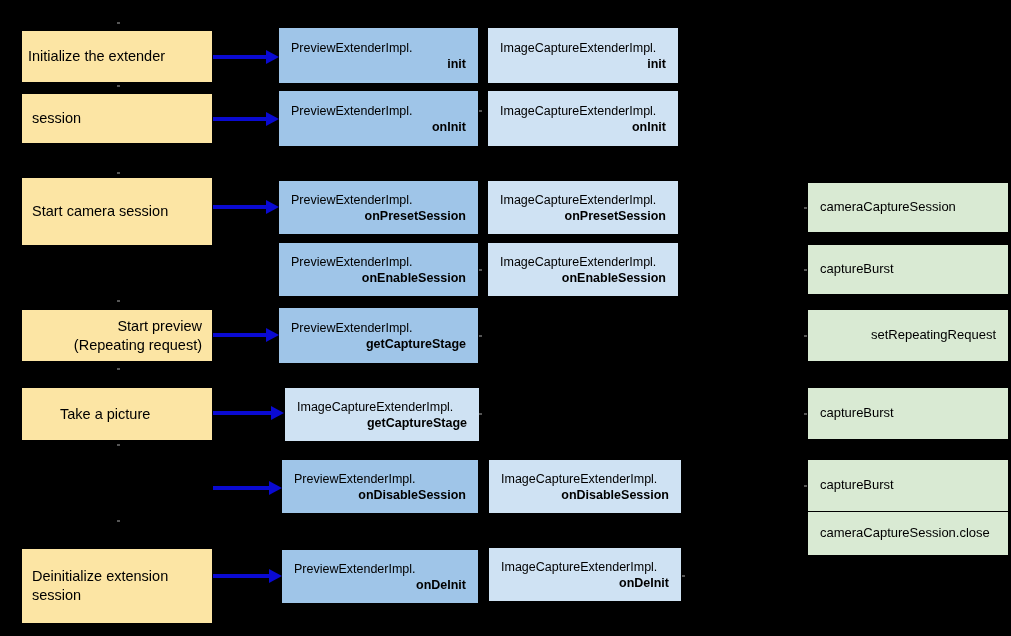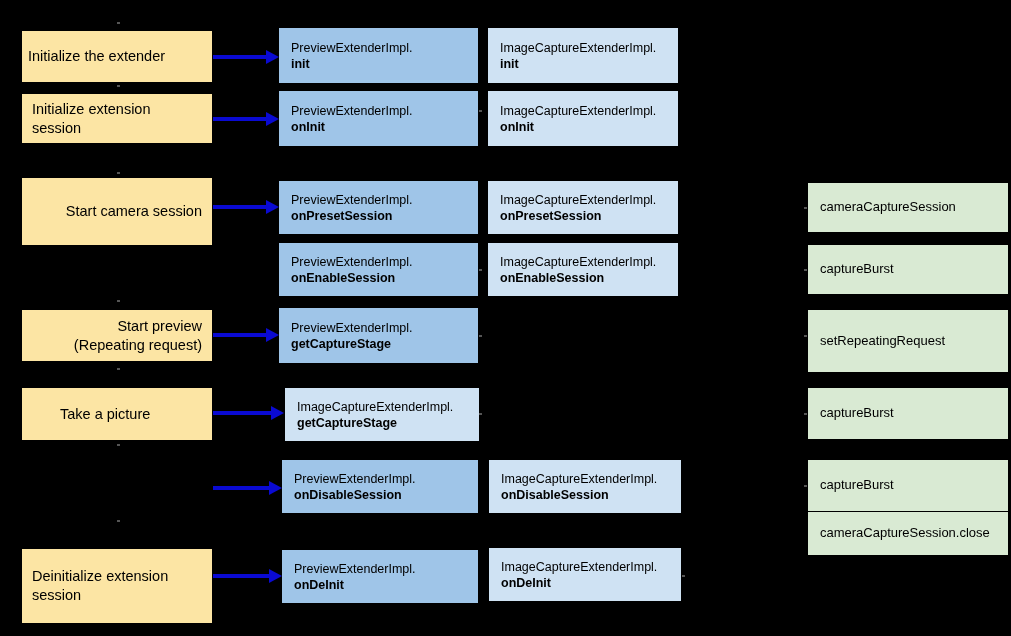--- a/index.html
+++ b/index.html
@@ -45,20 +45,21 @@
     font-size: 13px;
     padding: 0 12px;
   }
   .cls {
     display: block;
     font-weight: normal;
   }
   .mth {
     display: block;
     font-weight: bold;
+    text-align: right;
   }
   .lbl-line {
     display: block;
     white-space: nowrap;
   }
   .arrow {
     position: absolute;
     height: 0;
   }
   .arrow .shaft {
@@ -129,37 +130,36 @@
   <div class="box box-blue" style="left:279px; top:28px; width:199px; height:55px;">
     <span class="cls">PreviewExtenderImpl.</span>
     <span class="mth">init</span>
   </div>
   <div class="box box-lightblue" style="left:488px; top:28px; width:190px; height:55px;">
     <span class="cls">ImageCaptureExtenderImpl.</span>
     <span class="mth">init</span>
   </div>
 
   <div class="box box-yellow" style="left:22px; top:94px; width:190px; height:49px;">
-    <span class="lbl-line">Initialize extension</span>
     <span class="lbl-line">session</span>
   </div>
   <div class="arrow" style="left:213px; top:119px; width:66px;">
     <div class="shaft" style="width:55px;"></div>
     <div class="head" style="left:53px;"></div>
   </div>
   <div class="box box-blue" style="left:279px; top:91px; width:199px; height:55px;">
     <span class="cls">PreviewExtenderImpl.</span>
     <span class="mth">onInit</span>
   </div>
   <div class="box box-lightblue" style="left:488px; top:91px; width:190px; height:55px;">
     <span class="cls">ImageCaptureExtenderImpl.</span>
     <span class="mth">onInit</span>
   </div>
 
-  <div class="box box-yellow" style="left:22px; top:178px; width:190px; height:67px;text-align:right;">
+  <div class="box box-yellow" style="left:22px; top:178px; width:190px; height:67px;">
     <span class="lbl-line">Start camera session</span>
   </div>
   <div class="arrow" style="left:213px; top:207px; width:66px;">
     <div class="shaft" style="width:55px;"></div>
     <div class="head" style="left:53px;"></div>
   </div>
   <div class="box box-blue" style="left:279px; top:181px; width:199px; height:53px;">
     <span class="cls">PreviewExtenderImpl.</span>
     <span class="mth">onPresetSession</span>
   </div>
@@ -188,21 +188,21 @@
     <span class="lbl-line">(Repeating request)</span>
   </div>
   <div class="arrow" style="left:213px; top:335px; width:66px;">
     <div class="shaft" style="width:55px;"></div>
     <div class="head" style="left:53px;"></div>
   </div>
   <div class="box box-blue" style="left:279px; top:308px; width:199px; height:55px;">
     <span class="cls">PreviewExtenderImpl.</span>
     <span class="mth">getCaptureStage</span>
   </div>
-  <div class="box box-green" style="left:808px; top:310px; width:200px; height:62px;">
+  <div class="box box-green" style="left:808px; top:310px; width:200px; height:51px;text-align:right;">
     <span>setRepeatingRequest</span>
   </div>
 
   <div class="box box-yellow" style="left:22px; top:388px; width:190px; height:52px;padding-left:38px;">
     <span class="lbl-line">Take a picture</span>
   </div>
   <div class="arrow" style="left:213px; top:413px; width:72px;">
     <div class="shaft" style="width:60px;"></div>
     <div class="head" style="left:58px;"></div>
   </div>

